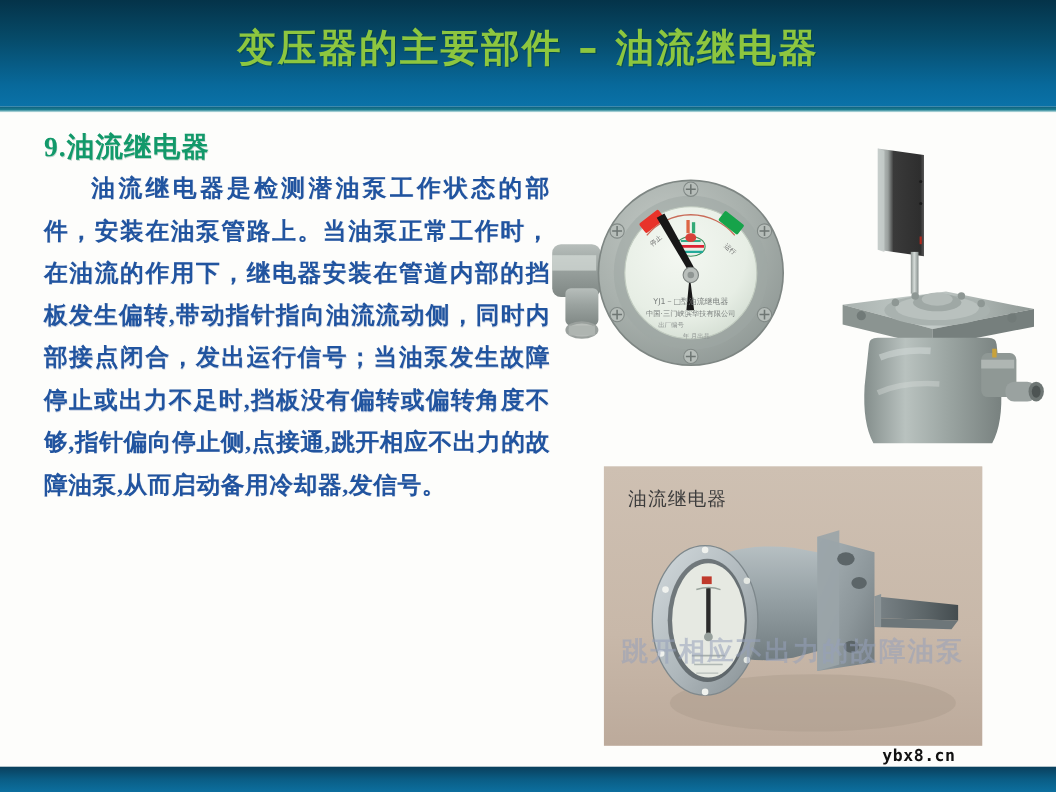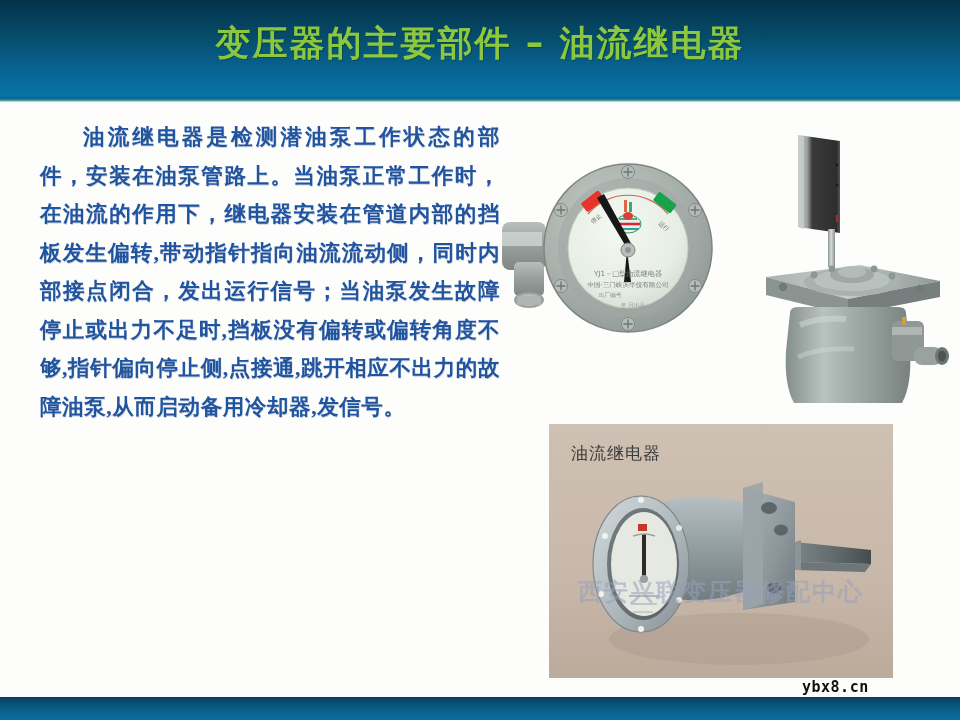--- a/index.html
+++ b/index.html
@@ -148,20 +148,21 @@
 </head>
 <body>
 
 <div class="slide">
 
   <div class="header-band"></div>
   <div class="header-rule"></div>
   <div class="slide-title">变压器的主要部件 – 油流继电器</div>
 
   <div class="text-col">
+    <div class="section-heading">9.油流继电器</div>
     <div class="body-para">油流继电器是检测潜油泵工作状态的部件，安装在油泵管路上。当油泵正常工作时，在油流的作用下，继电器安装在管道内部的挡板发生偏转,带动指针指向油流流动侧，同时内部接点闭合，发出运行信号；当油泵发生故障停止或出力不足时,挡板没有偏转或偏转角度不够,指针偏向停止侧,点接通,跳开相应不出力的故障油泵,从而启动备用冷却器,发信号。</div>
   </div>
 
   <div class="photo-gauge">
     <svg class="gauge-svg" width="235" height="200" viewBox="0 0 235 200">
       <defs>
         <radialGradient id="bodyGrad" cx="38%" cy="32%" r="78%">
           <stop offset="0%" stop-color="#c3c9c5"></stop>
           <stop offset="55%" stop-color="#a9b1ad"></stop>
           <stop offset="100%" stop-color="#8d9693"></stop>
@@ -402,19 +403,19 @@
         <rect x="93" y="110" width="4" height="44" fill="#2b2b2b"></rect>
         <path d="M84 112 q12 -4 22 0" stroke="#9aa39d" stroke-width="1.4" fill="none"></path>
         <circle cx="95" cy="155" r="4" fill="#97a09c"></circle>
         <path d="M80 172 h30" stroke="#a6aeaa" stroke-width="1.6"></path>
         <path d="M82 180 h26" stroke="#b0b8b4" stroke-width="1.4"></path>
         <path d="M84 188 h20" stroke="#b6bdb9" stroke-width="1.2"></path>
       </g>
     </svg>
 
     <div class="relay-caption">油流继电器</div>
-    <div class="relay-watermark">西安兴联变压器修配中心</div>
+    <div class="relay-watermark">跳开相应不出力的故障油泵</div>
   </div>
 
   <div class="site-watermark">ybx8.cn</div>
   <div class="footer-band"></div>
 
 </div>
 
 </body></html>

